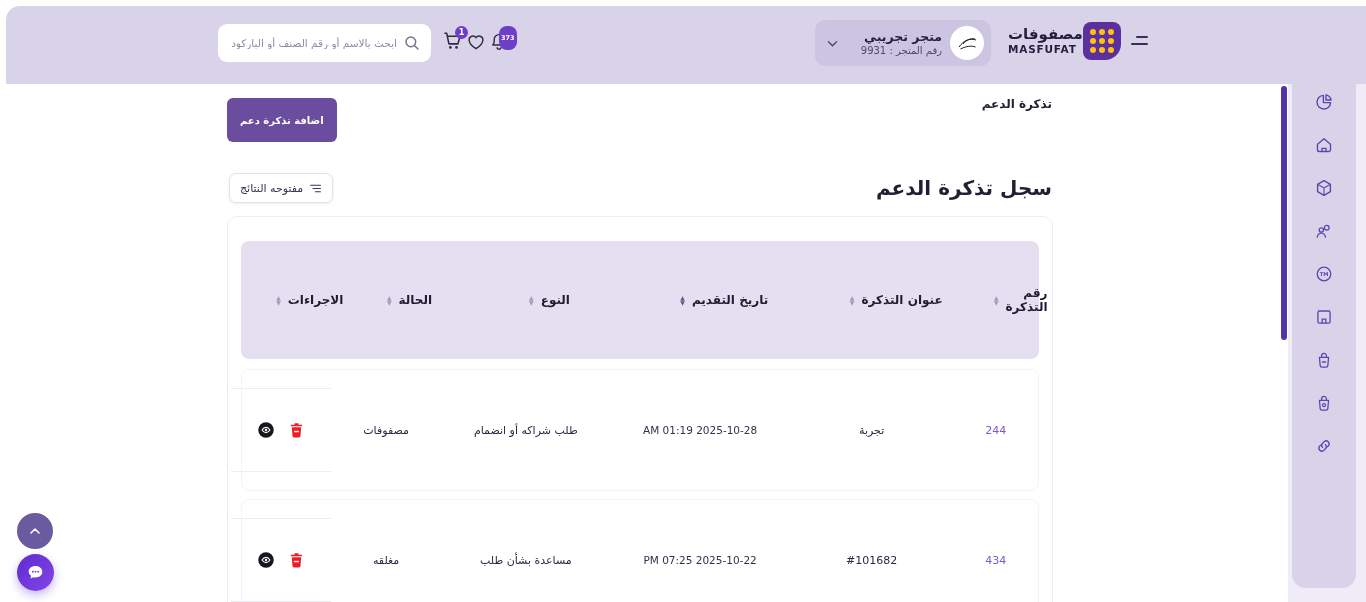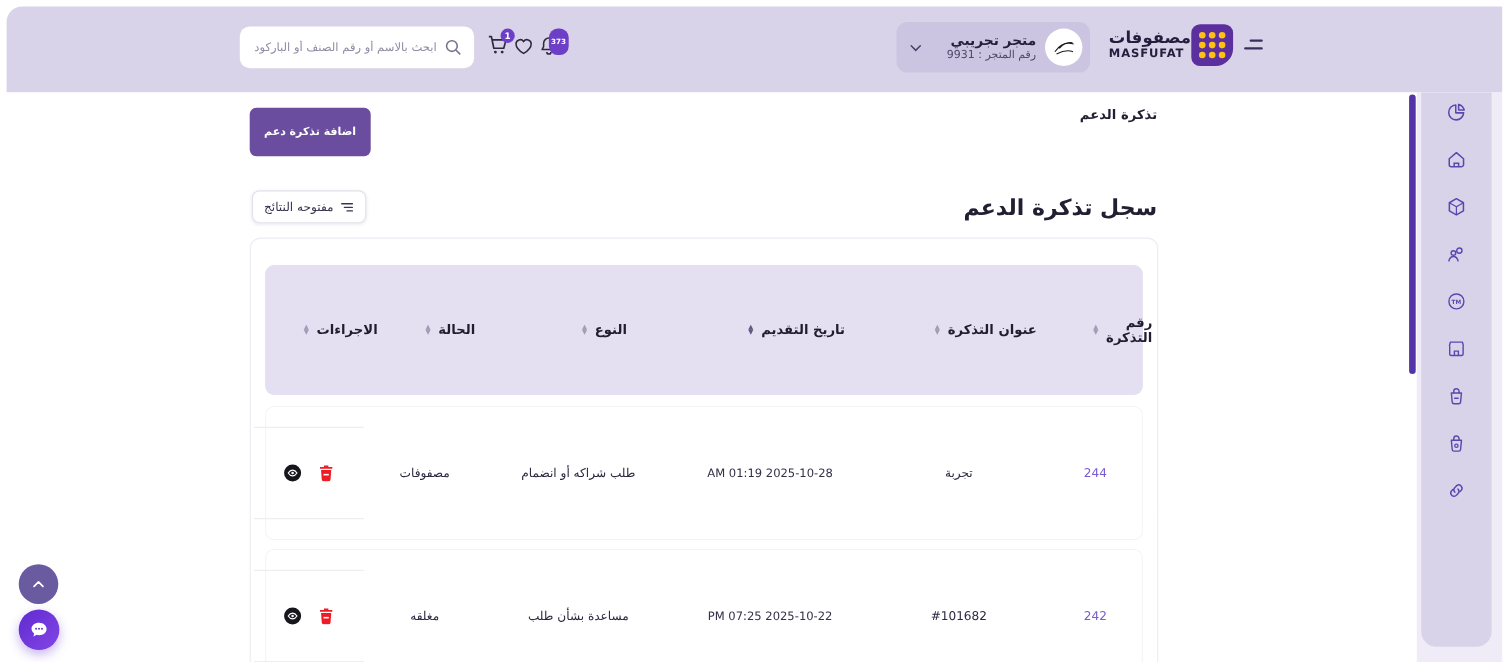--- a/index.html
+++ b/index.html
@@ -262,21 +262,21 @@
               <svg width="15" height="16" viewBox="0 0 18 20">
                 <path fill="#ee1c25" d="M6.5 1.5h5v1.8h4.5v1.9H2V3.3h4.5zM3.2 6.5h11.6l-.8 11a2 2 0 0 1-2 1.8H6a2 2 0 0 1-2-1.8z"></path>
                 <rect x="6" y="11" width="6" height="1.8" fill="#fff"></rect>
               </svg>
             </span>
           </div>
         </div>
       </div>
 
       <div class="trow">
-        <div class="td num">242</div>
+        <div class="td num">434</div>
         <div class="td ttl"><span>#101682</span></div>
         <div class="td date"><span>PM 07:25 2025-10-22</span></div>
         <div class="td">مساعدة بشأن طلب</div>
         <div class="td">مغلقه</div>
         <div class="td">
           <div class="actions-box">
             <span class="act">
               <svg width="18" height="18" viewBox="0 0 20 20">
                 <circle cx="10" cy="10" r="8.6" fill="#17161c"></circle>
                 <path d="M5.6 10s1.8-2.9 4.4-2.9 4.4 2.9 4.4 2.9-1.8 2.9-4.4 2.9S5.6 10 5.6 10z" fill="none" stroke="#fff" stroke-width="1.2"></path>

